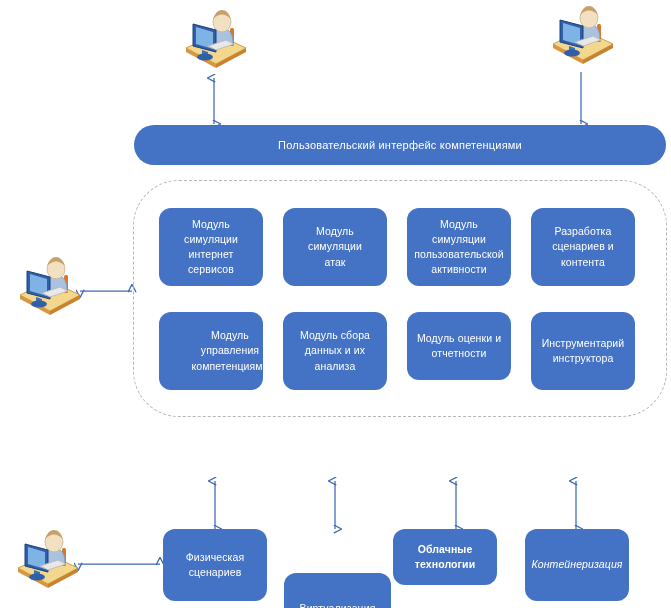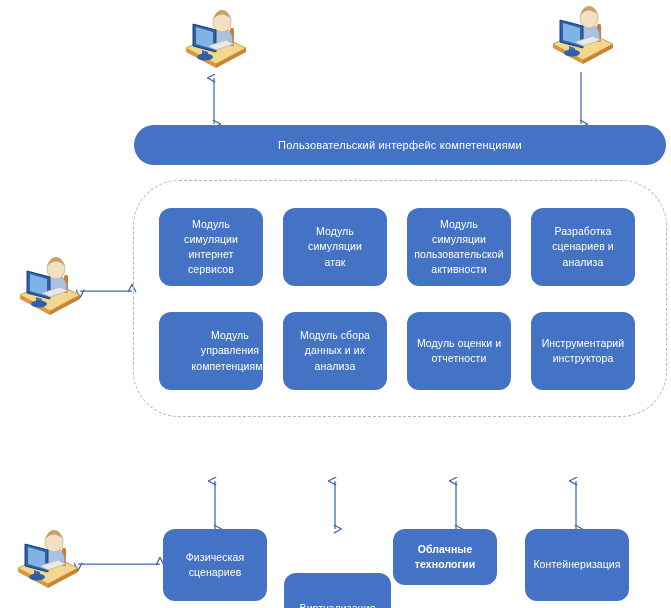--- a/index.html
+++ b/index.html
@@ -204,34 +204,34 @@
 
   <div class="node" style="left:159px; top:208px; width:104px; height:78px;">Модуль симуляции
 интернет сервисов</div>
   <div class="node" style="left:283px; top:208px; width:104px; height:78px;">Модуль симуляции
 атак</div>
   <div class="node" style="left:407px; top:208px; width:104px; height:78px;">Модуль симуляции
 пользовательской
 активности</div>
   <div class="node" style="left:531px; top:208px; width:104px; height:78px;">Разработка
 сценариев и
-анализа</div>
+контента</div>
 
   <div class="node" style="left:159px; top:312px; width:104px; height:78px;padding-left:44px;">Модуль
 управления
 компетенциями</div>
   <div class="node" style="left:283px; top:312px; width:104px; height:78px;">Модуль сбора
 данных и их
 анализа</div>
-  <div class="node" style="left:407px; top:312px; width:104px; height:78px;">Модуль оценки и
+  <div class="node" style="left:407px; top:312px; width:104px; height:68px;">Модуль оценки и
 отчетности</div>
   <div class="node" style="left:531px; top:312px; width:104px; height:78px;">Инструментарий
 инструктора</div>
 
 
   <div class="node" style="left:163px; top:529px; width:104px; height:72px;">Физическая
 сценариев</div>
   <div class="node" style="left:284px; top:529px; width:107px; height:72px;margin-top:44px;">Виртуализация</div>
   <div class="node" style="left:393px; top:529px; width:104px; height:56px;font-weight:bold;">Облачные
 технологии</div>
-  <div class="node" style="left:525px; top:529px; width:104px; height:72px;">Контейнеризация</div>
+  <div class="node" style="left:525px; top:529px; width:104px; height:72px;font-style:italic;">Контейнеризация</div>
 
 </div>
 
 </body></html>

